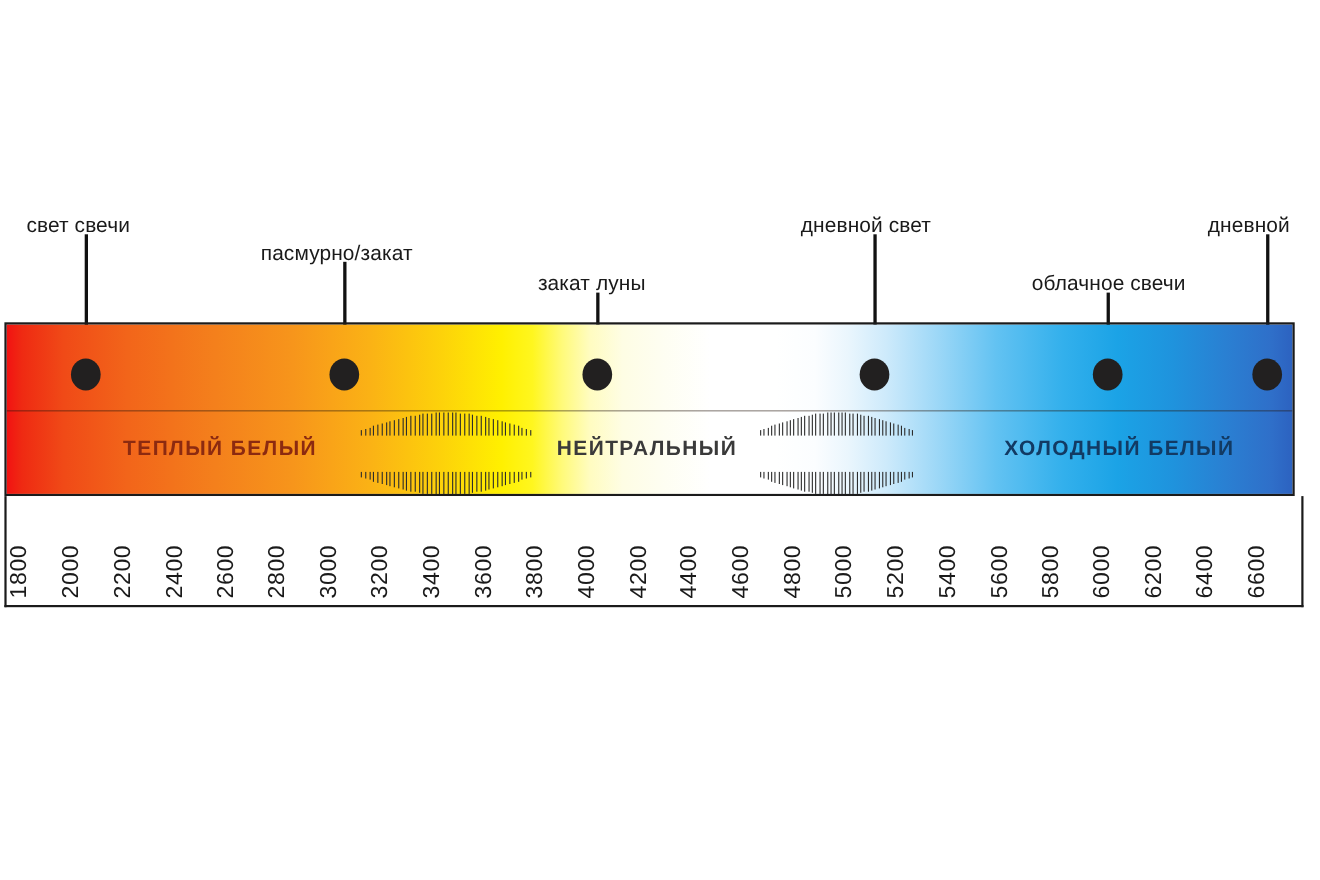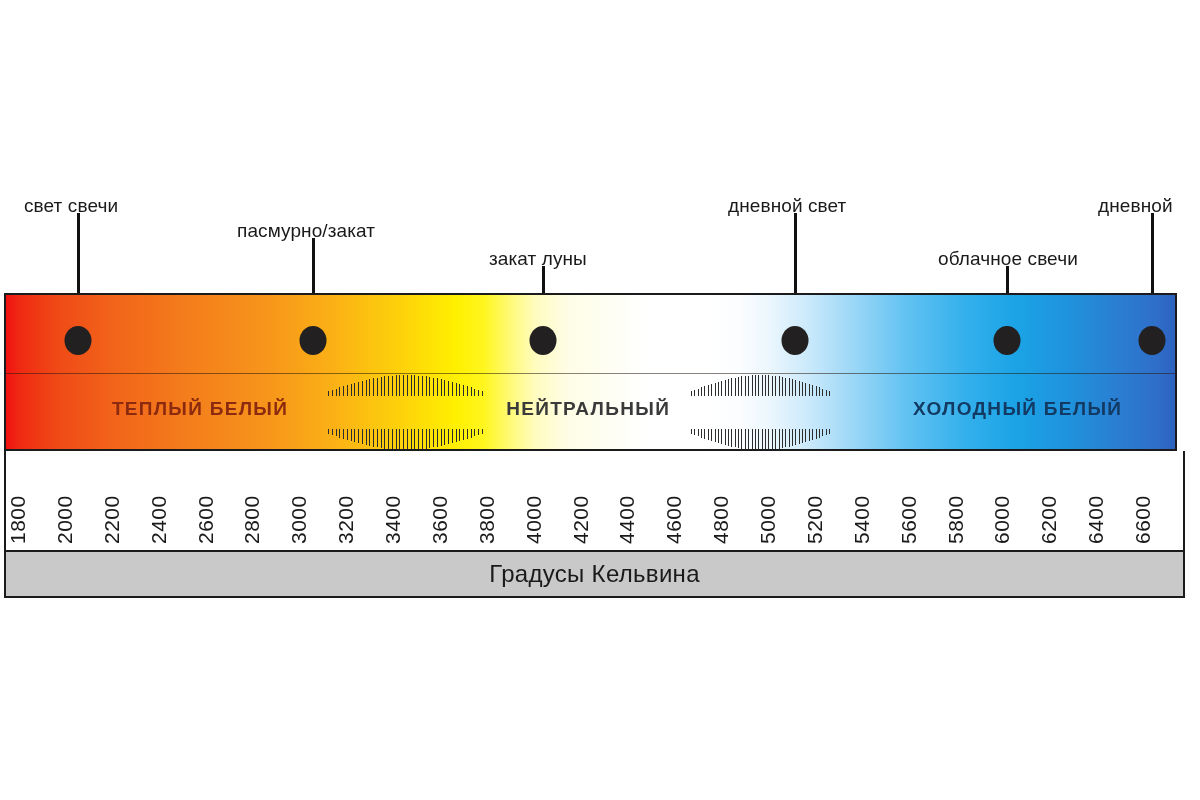--- a/index.html
+++ b/index.html
@@ -468,23 +468,20 @@
           <span class="kv">6200</span>
         </div>
         <div class="kelvin-tick" style="left: 1100.12px;">
           <span class="kv">6400</span>
         </div>
         <div class="kelvin-tick" style="left: 1147px;">
           <span class="kv">6600</span>
         </div>
       </div>
 
-    <div id="caption-bar">
-      <span id="caption-text">Градусы Кельвина</span>
-    </div>
 
     <div id="dots">
         <div class="marker-dot" style="left: 74px; top: 33px; background: rgb(34, 32, 32);"></div>
         <div class="marker-dot" style="left: 309px; top: 33px; background: rgb(34, 32, 32);"></div>
         <div class="marker-dot" style="left: 539px; top: 33px; background: rgb(34, 32, 32);"></div>
         <div class="marker-dot" style="left: 791px; top: 33px; background: rgb(34, 32, 32);"></div>
         <div class="marker-dot" style="left: 1003px; top: 33px; background: rgb(34, 32, 32);"></div>
         <div class="marker-dot" style="left: 1148px; top: 33px; background: rgb(34, 32, 32);"></div>
       </div>
   </div>

